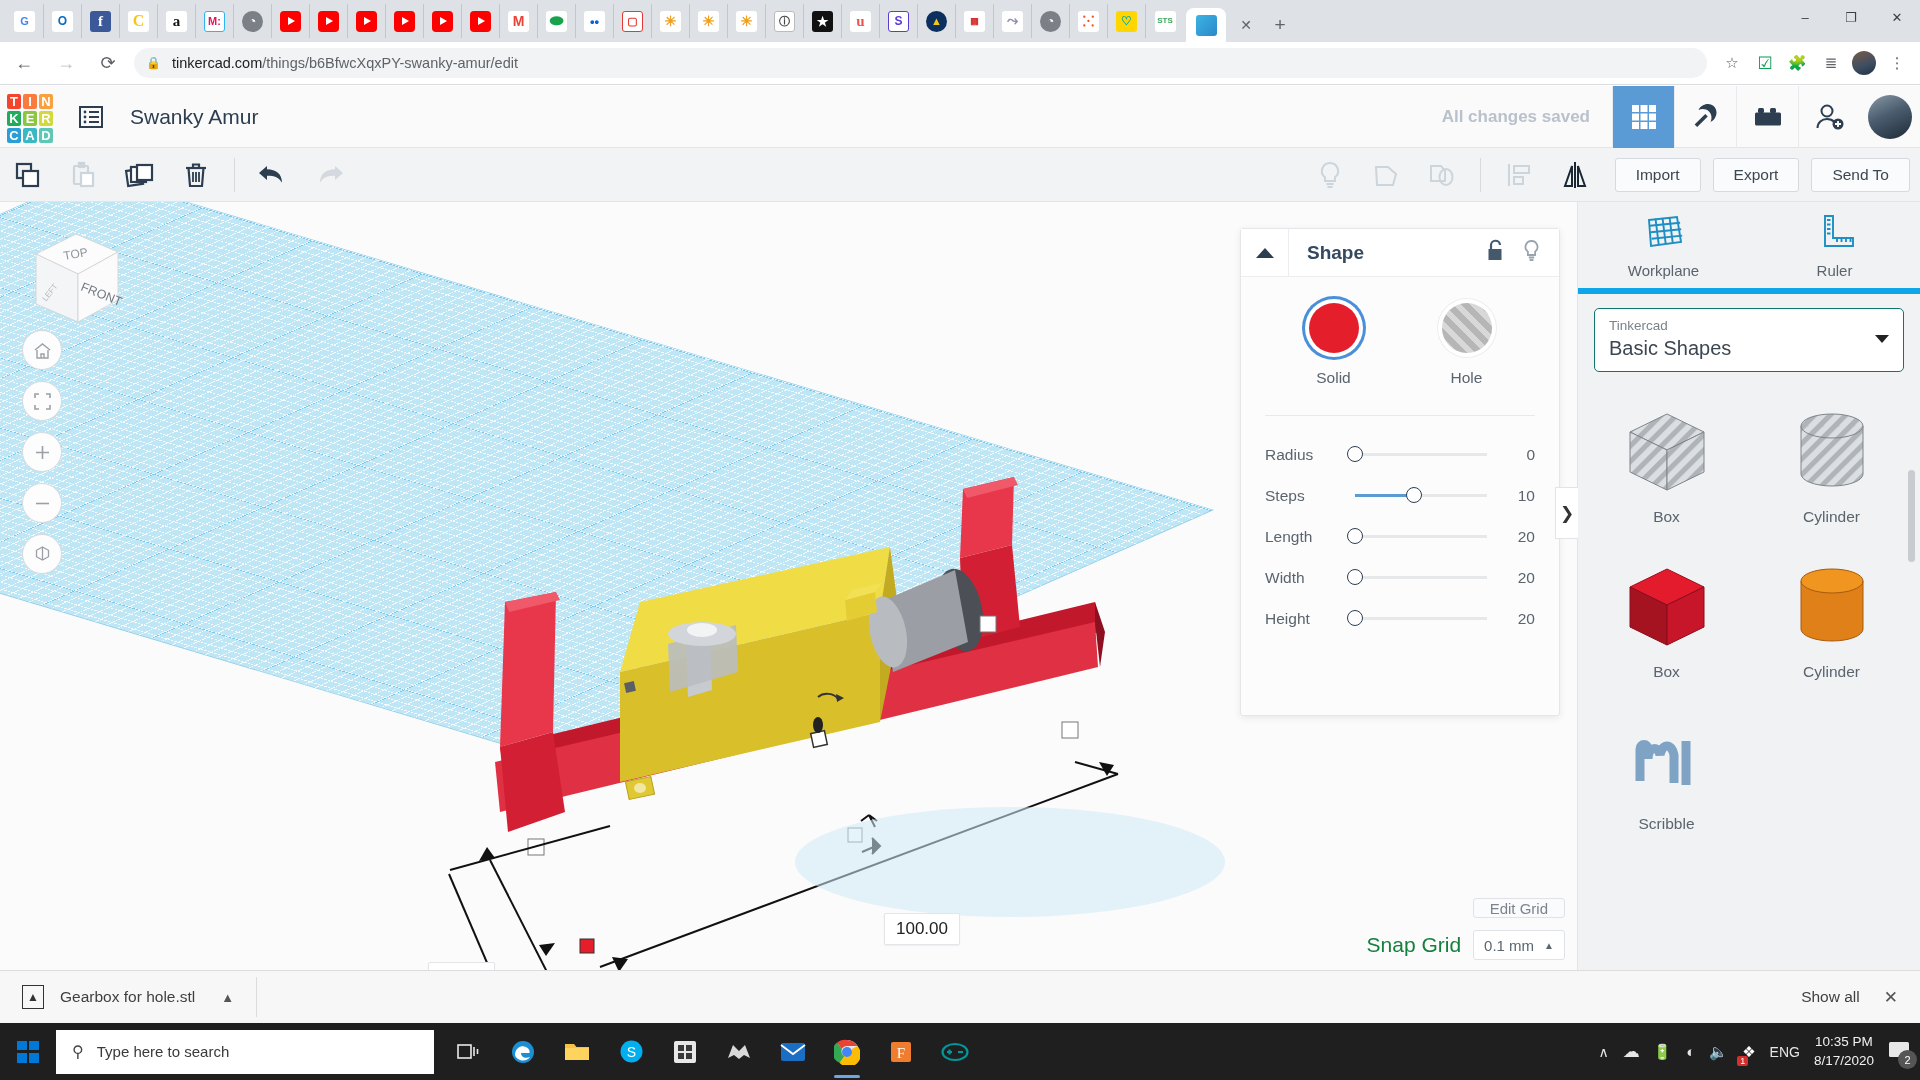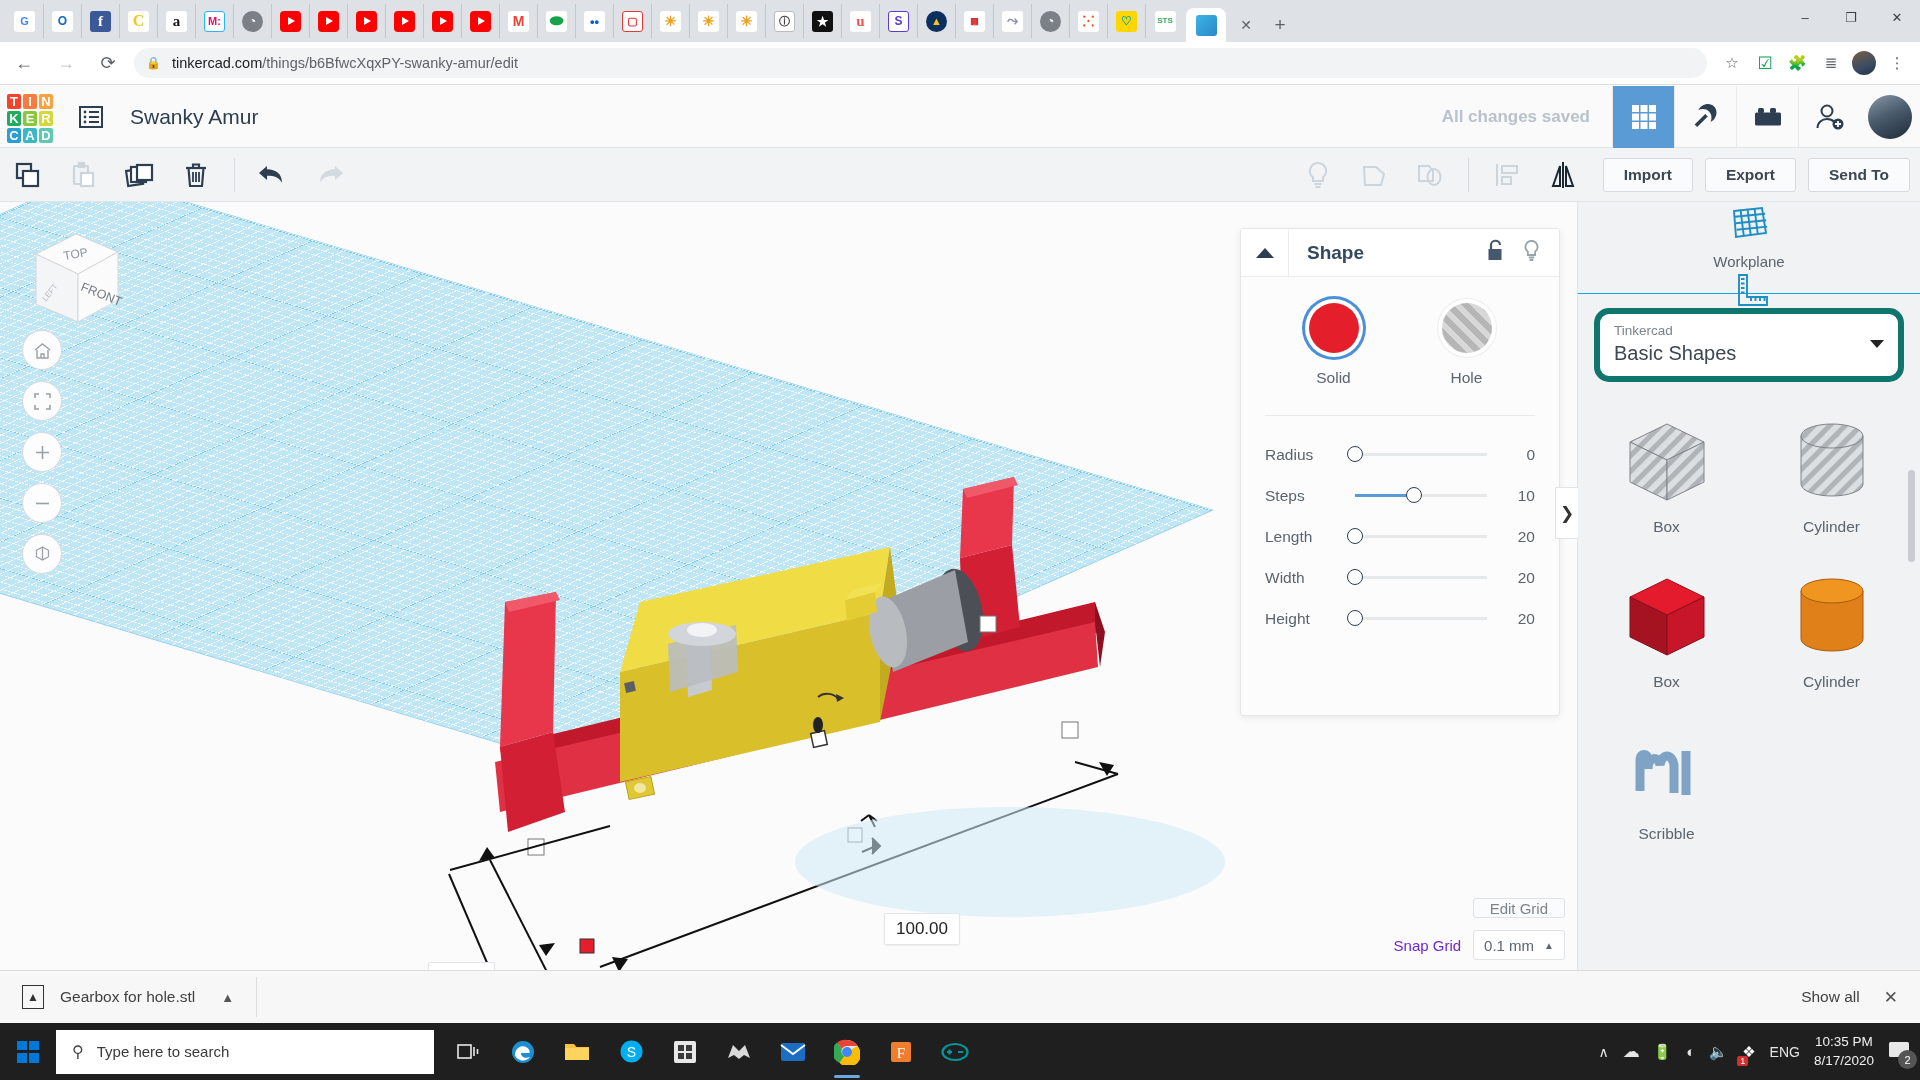--- a/index.html
+++ b/index.html
@@ -107,21 +107,21 @@
   
   .toolbar {
     position:absolute; left:0; top:148px; width:1920px; height:54px;
     background:#f1f3f5; border-bottom:1px solid #e2e4e8; display:flex; align-items:center;
   }
   .tb-btn { width:56px;height:54px;display:flex;align-items:center;justify-content:center;}
   .tb-sep { width:1px; height:34px; background:#d7dbe0; margin:0 10px;}
   .tb-right { margin-left:auto; display:flex; align-items:center; padding-right:10px;}
   .txtbtn {
     height:34px; padding:0 20px; margin-left:12px; border:1px solid #d6dade; background:#fafbfc;
-    border-radius:3px; font-size:15.5px; color:#3d4752; display:flex;align-items:center;font-weight:bold;
+    border-radius:3px; font-size:15.5px; color:#3d4752; display:flex;align-items:center;
   }
 
   
   .viewport {
     position:absolute; left:0; top:202px; width:1577px; height:768px;
     background:#fbfbfb; overflow:hidden;
   }
   .plane {
     position:absolute; left:92px; top:-28px; width:1120px; height:700px;
     background:
@@ -141,21 +141,21 @@
   
   .viewcube { position:absolute; left:14px; top:20px; width:120px; height:110px;}
   .ctrl-col { position:absolute; left:22px; top:128px; display:flex; flex-direction:column; gap:11px;}
   .ctrl { width:40px;height:40px;border-radius:50%;border:1px solid #d8dadd;background:#fdfdfd;
           display:flex;align-items:center;justify-content:center; color:#8b9097; font-size:17px;}
   .grid-foot { position:absolute; right:12px; bottom:10px; text-align:right;}
   .editgrid { display:inline-flex;align-items:center;justify-content:center; height:20px; padding:0 16px;
               border:1px solid #dfe2e6; background:#fafbfc; border-radius:3px;
               color:#7d848d; font-size:15px;}
   .snaprow { display:flex; align-items:center; justify-content:flex-end; margin-top:12px; gap:12px;}
-  .snaplabel { color:#6d28d9; font-size:15px;}
+  .snaplabel { color:#15803d; font-size:21px;}
   .snapsel { height:30px; padding:0 10px; border:1px solid #dfe2e6; background:#fff;
              border-radius:3px; color:#5c6670; font-size:15px; display:flex;align-items:center;gap:10px;}
 
   
   .shapepanel {
     position:absolute; left:1240px; top:228px; width:320px; height:488px;
     background:rgba(252,252,253,.93); border:1px solid #e4e6e9; border-radius:3px;
     box-shadow:0 2px 7px rgba(0,0,0,.08);
   }
   .sp-head { height:48px; display:flex; align-items:center; border-bottom:1px solid #ebedef; background:#fff;}
@@ -181,25 +181,25 @@
   .sfill { position:absolute; left:0; top:0; height:3px; background:#5b9bd5;}
   .sknob { position:absolute; top:-7.5px; width:16px;height:16px;border-radius:50%;
            background:#fff;border:1.7px solid #2c3e50; }
   .sval { width:34px; text-align:right; font-size:15.5px; color:#5a646e;}
 
   
   .sidebar {
     position:absolute; left:1577px; top:202px; width:343px; height:768px;
     background:#f1f2f4; border-left:1px solid #e2e4e8;
   }
-  .sb-tools { display:flex; height:92px; border-bottom:1px solid #0ea5e9;flex-direction:column;}
+  .sb-tools { display:flex; height:92px; border-bottom:6px solid #0ea5e9;}
   .sb-tool { flex:1; display:flex; flex-direction:column; align-items:center; justify-content:center; gap:9px;}
   .sb-tool-label { font-size:15px; color:#5a646e;}
   .sb-select {
-    margin:14px 16px 0; background:#fff; border:6px solid #0f766e; border-radius:15px;
+    margin:14px 16px 0; background:#fff; border:1px solid #0f766e; border-radius:5px;
     padding:9px 14px 11px; position:relative;
   }
   .sb-sel-sub { font-size:13.5px; color:#7a838c; }
   .sb-sel-main { font-size:20px; color:#3d4752; margin-top:4px;}
   .sb-caret { position:absolute; right:14px; top:26px; width:0;height:0;
               border-left:7px solid transparent;border-right:7px solid transparent;border-top:8px solid #222;}
   .shapegrid { padding:16px 6px 0 6px; display:flex; flex-wrap:wrap; }
   .shapecell { width:50%; height:155px; display:flex; flex-direction:column;
                align-items:center; justify-content:center; gap:6px;}
   .shape-label { font-size:15.5px; color:#5a646e;}

